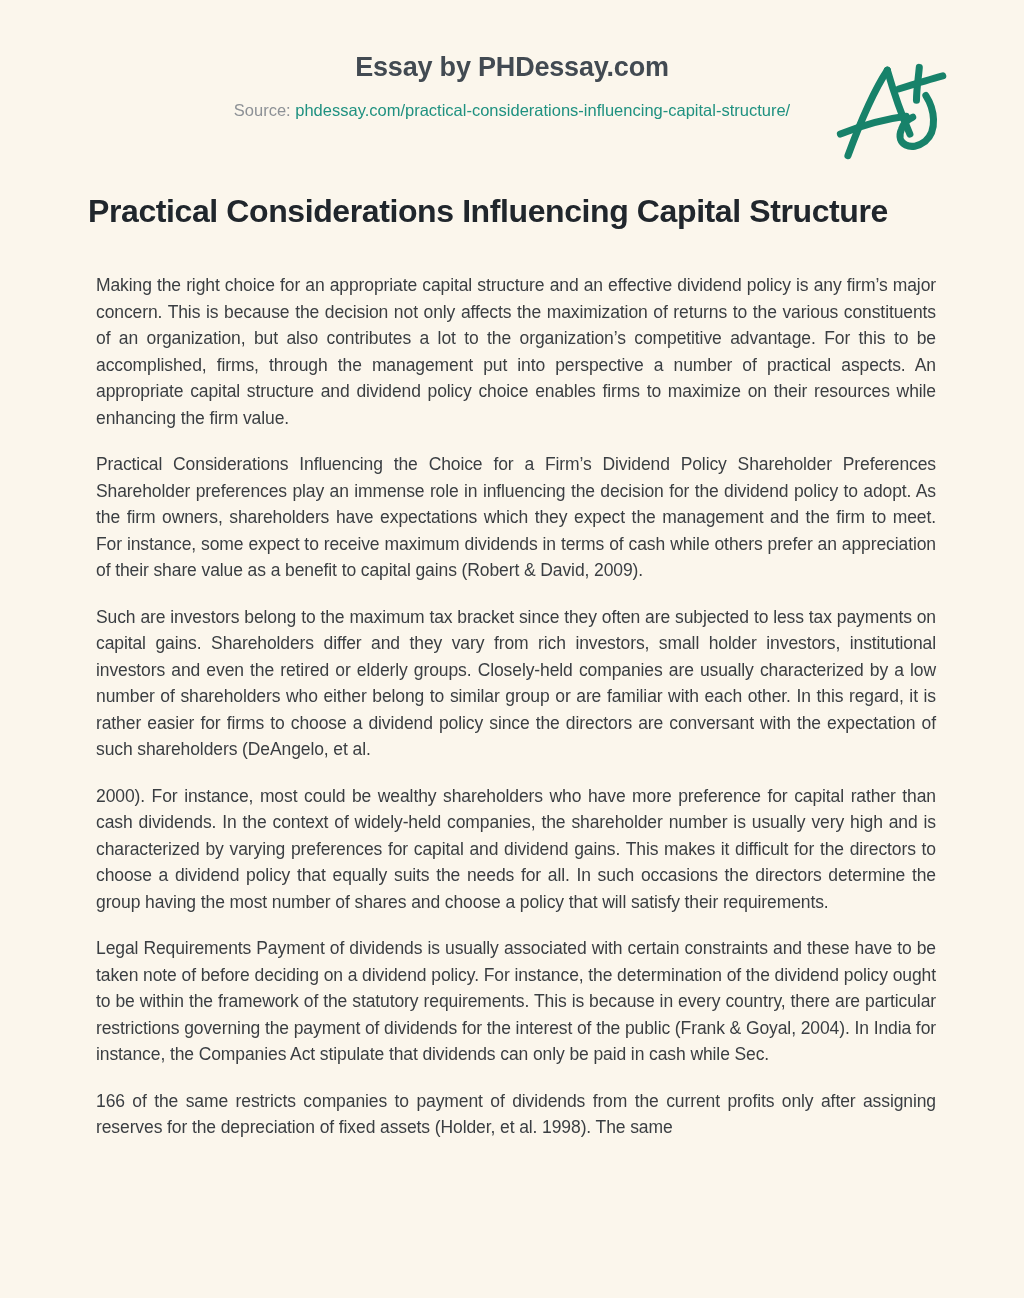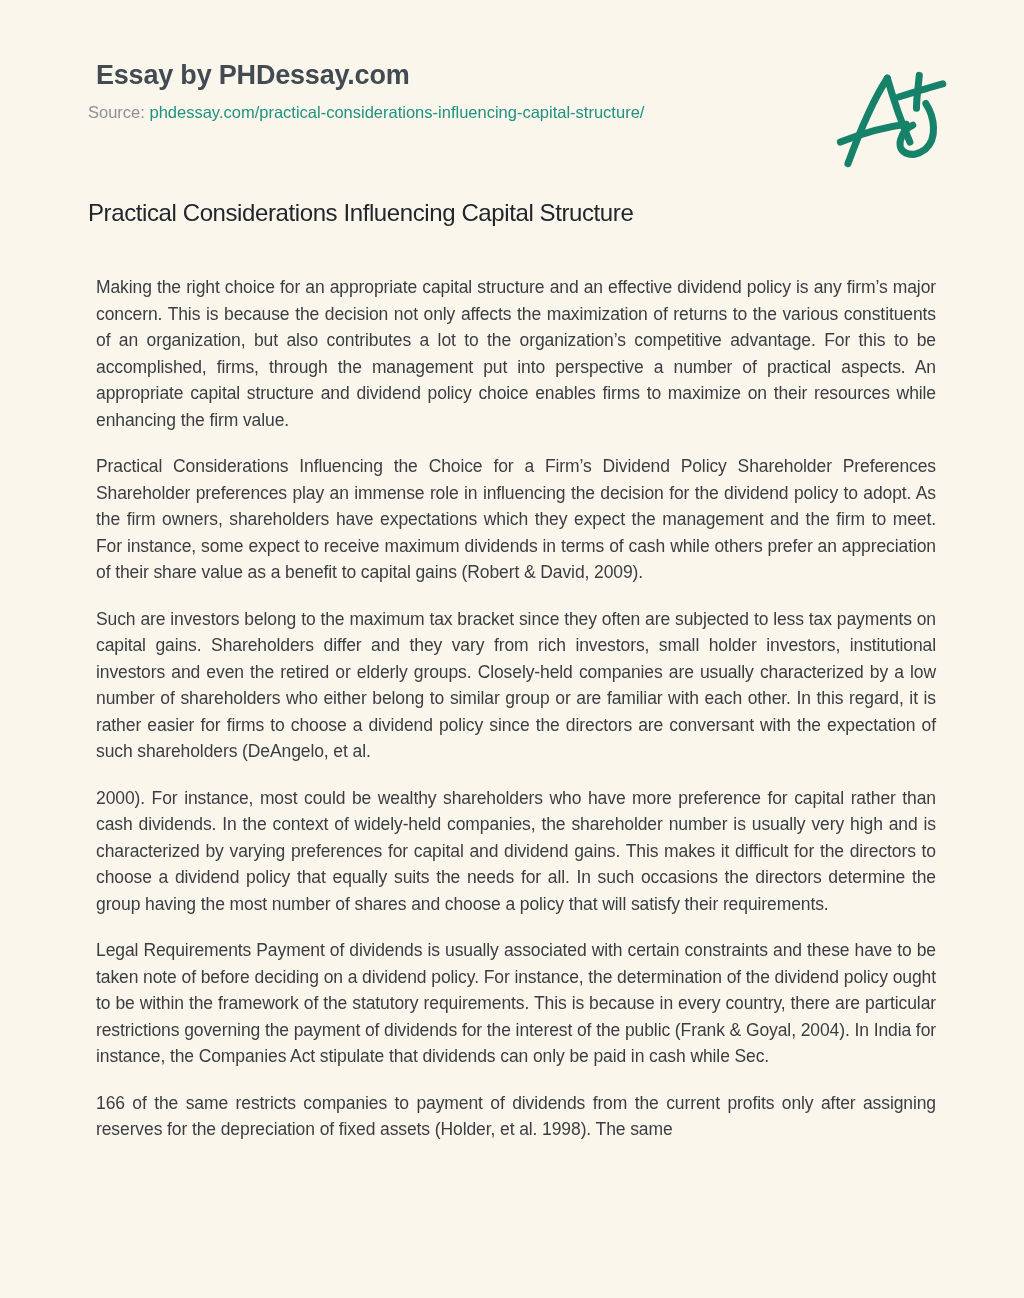--- a/index.html
+++ b/index.html
@@ -19,52 +19,54 @@
     position: relative;
     width: 1024px;
     height: 1298px;
     padding: 50px 88px 0 88px;
     box-sizing: border-box;
   }
   .header {
     position: relative;
   }
   .header-title {
-    margin: 8px;
+    margin: 0;
     font-size: 27px;
     line-height: 34px;
     font-weight: 700;
     letter-spacing: -0.2px;
     color: #424a52;
+    text-align: center;
   }
   .source-line {
-    margin-top: 3px;
+    margin-top: 14px;
     font-size: 16.5px;
     line-height: 24px;
+    text-align: center;
   }
   .source-label {
     color: #8d9196;
   }
   .source-link {
     color: #1f9180;
     text-decoration: none;
     cursor: pointer;
   }
   .logo {
     position: absolute;
     top: 8px;
     right: -16px;
     width: 118px;
     height: 108px;
   }
   .article-title {
     margin: 69px 0 0 0;
-    font-size: 24px;
+    font-size: 32px;
     line-height: 40px;
-    font-weight: 400;
+    font-weight: 700;
     letter-spacing: -0.4px;
     color: #20262c;
   }
   .article-body {
     margin-top: 41px;
   }
   .article-body p {
     margin: 0 0 20px 8px;
     font-size: 17.5px;
     line-height: 26.5px;

